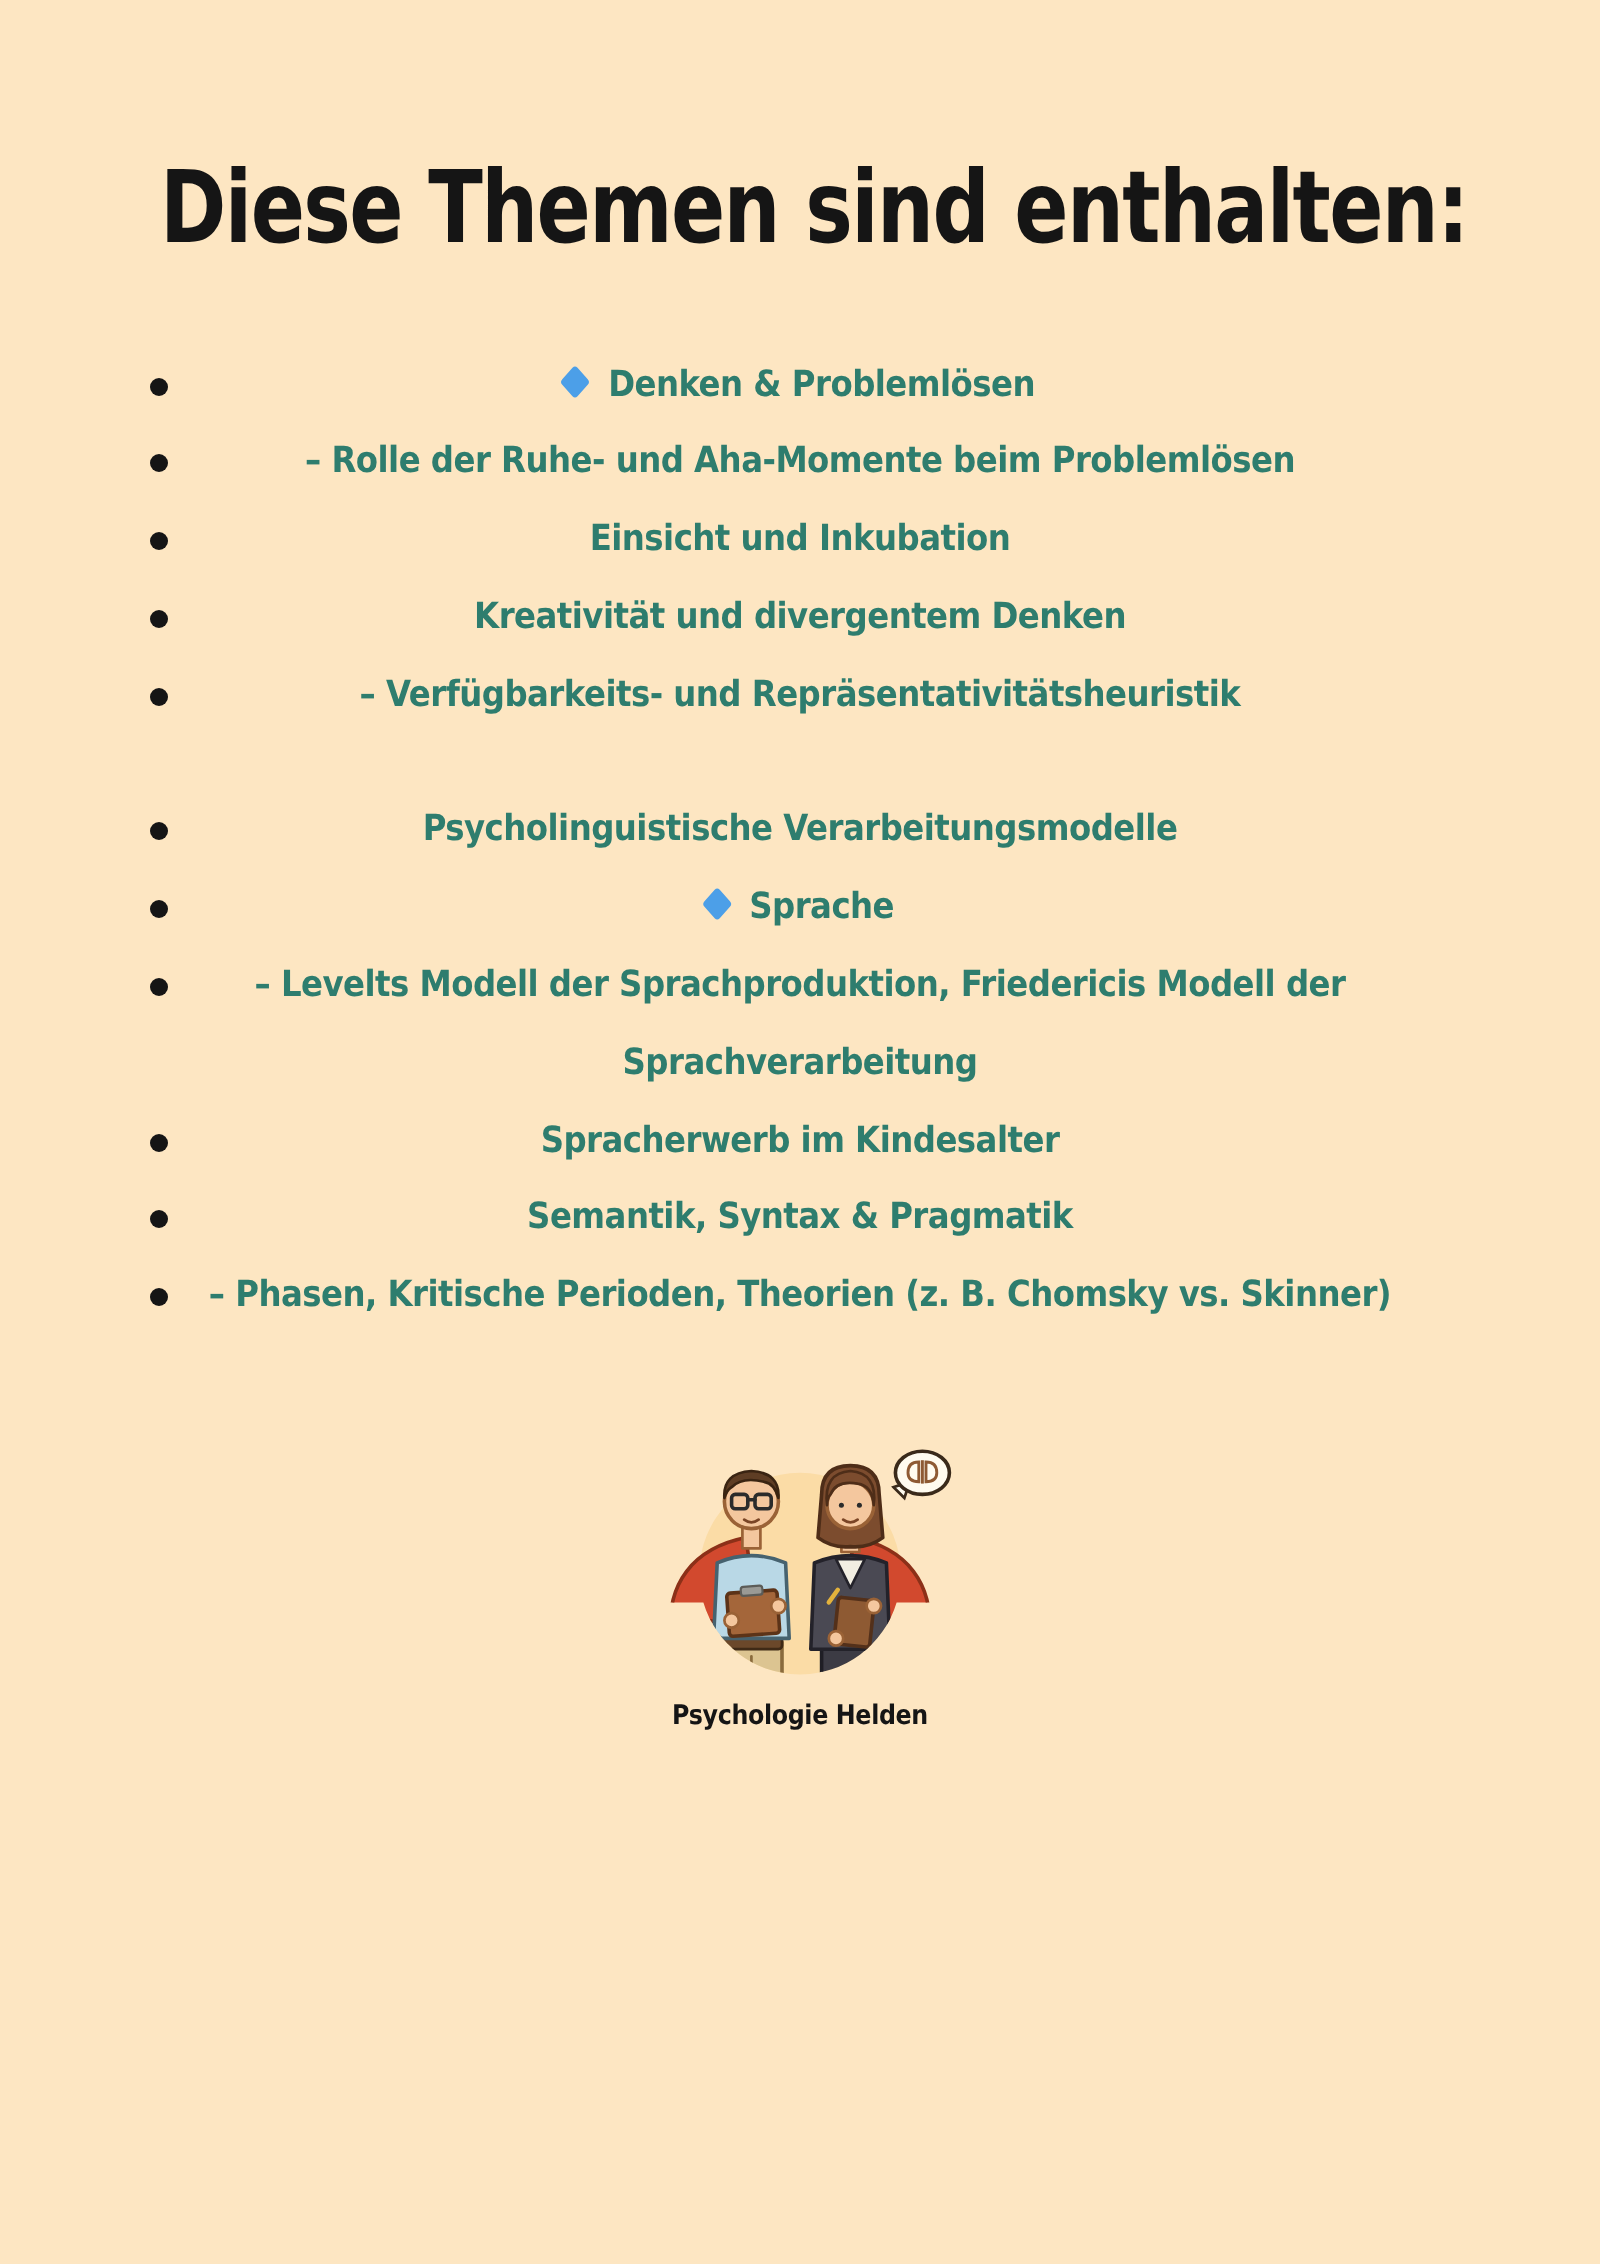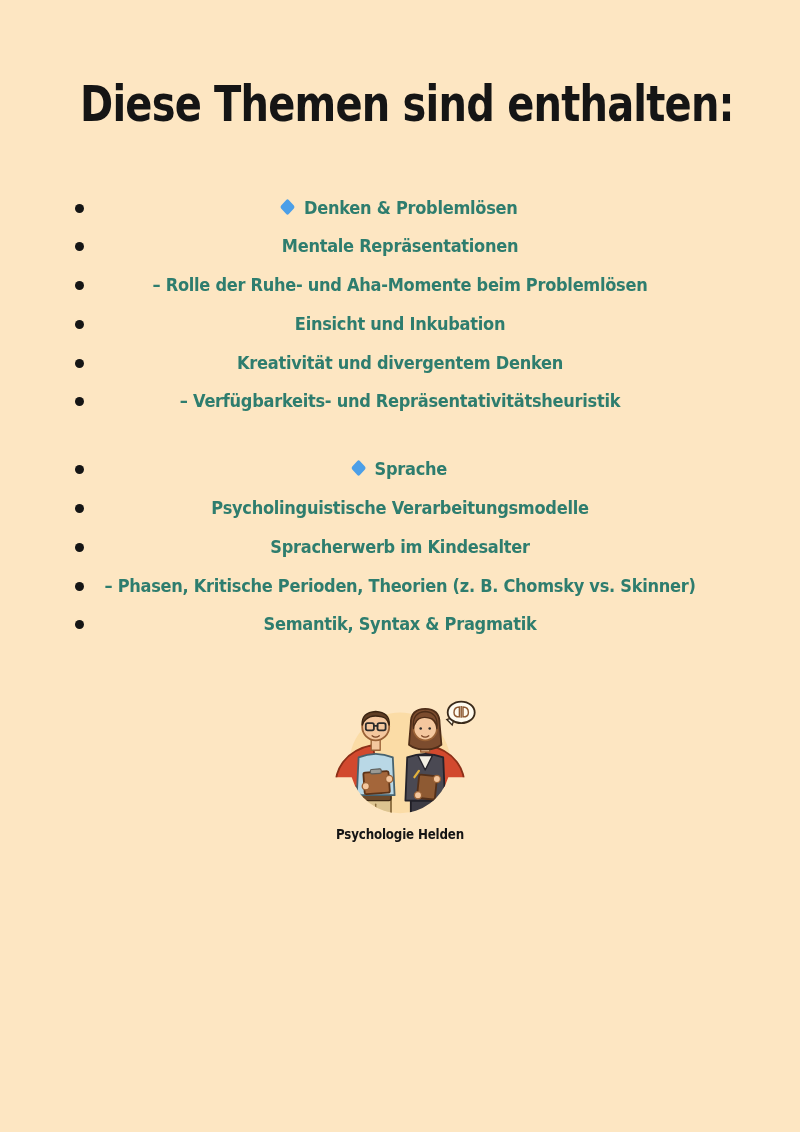--- a/index.html
+++ b/index.html
@@ -17,21 +17,21 @@
     font-size: 50px;
     line-height: 1.15;
     font-weight: bold;
     color: #151515;
     letter-spacing: -1px;
     transform: scaleX(0.8);
     transform-origin: 50% 50%;
     white-space: nowrap;
   }
 
-  .list { margin-top: 55px; }
+  .list { margin-top: 40px; }
   .section-gap { margin-top: 29px; }
 
   .row {
     position: relative;
     width: 700px;
     margin: 0 auto;
     line-height: 38.8px;
   }
   .bullet {
     position: absolute;
@@ -81,60 +81,60 @@
 
   <div class="list">
 
     <div class="section">
       <div class="row">
         <span class="bullet"></span>
         <div class="txt"><span class="diamond"></span><span>Denken &amp; Problemlösen</span></div>
       </div>
       <div class="row">
         <span class="bullet"></span>
-        <div class="txt">Mentale Repräsentationen</div>
-      </div>
-      <div class="row">
-        <span class="bullet"></span>
         <div class="txt">– Rolle der Ruhe- und Aha-Momente beim Problemlösen</div>
       </div>
       <div class="row">
         <span class="bullet"></span>
         <div class="txt">Einsicht und Inkubation</div>
       </div>
       <div class="row">
         <span class="bullet"></span>
         <div class="txt">Kreativität und divergentem Denken</div>
       </div>
       <div class="row">
         <span class="bullet"></span>
         <div class="txt">– Verfügbarkeits- und Repräsentativitätsheuristik</div>
       </div>
     </div>
 
     <div class="section section-gap">
       <div class="row">
         <span class="bullet"></span>
+        <div class="txt">Psycholinguistische Verarbeitungsmodelle</div>
+      </div>
+      <div class="row">
+        <span class="bullet"></span>
         <div class="txt"><span class="diamond"></span><span>Sprache</span></div>
       </div>
       <div class="row">
         <span class="bullet"></span>
-        <div class="txt">Psycholinguistische Verarbeitungsmodelle</div>
+        <div class="txt">– Levelts Modell der Sprachproduktion, Friedericis Modell der Sprachverarbeitung</div>
       </div>
       <div class="row">
         <span class="bullet"></span>
         <div class="txt">Spracherwerb im Kindesalter</div>
       </div>
       <div class="row">
         <span class="bullet"></span>
+        <div class="txt">Semantik, Syntax &amp; Pragmatik</div>
+      </div>
+      <div class="row">
+        <span class="bullet"></span>
         <div class="txt">– Phasen, Kritische Perioden, Theorien (z. B. Chomsky vs. Skinner)</div>
-      </div>
-      <div class="row">
-        <span class="bullet"></span>
-        <div class="txt">Semantik, Syntax &amp; Pragmatik</div>
       </div>
     </div>
 
   </div>
 
   <svg class="mascot" viewBox="0 0 200 150" width="180" height="135" aria-hidden="true">
     <defs>
       <clipPath id="cp">
         <circle cx="100" cy="82" r="56"></circle>
         <rect x="24" y="0" width="152" height="98"></rect>

